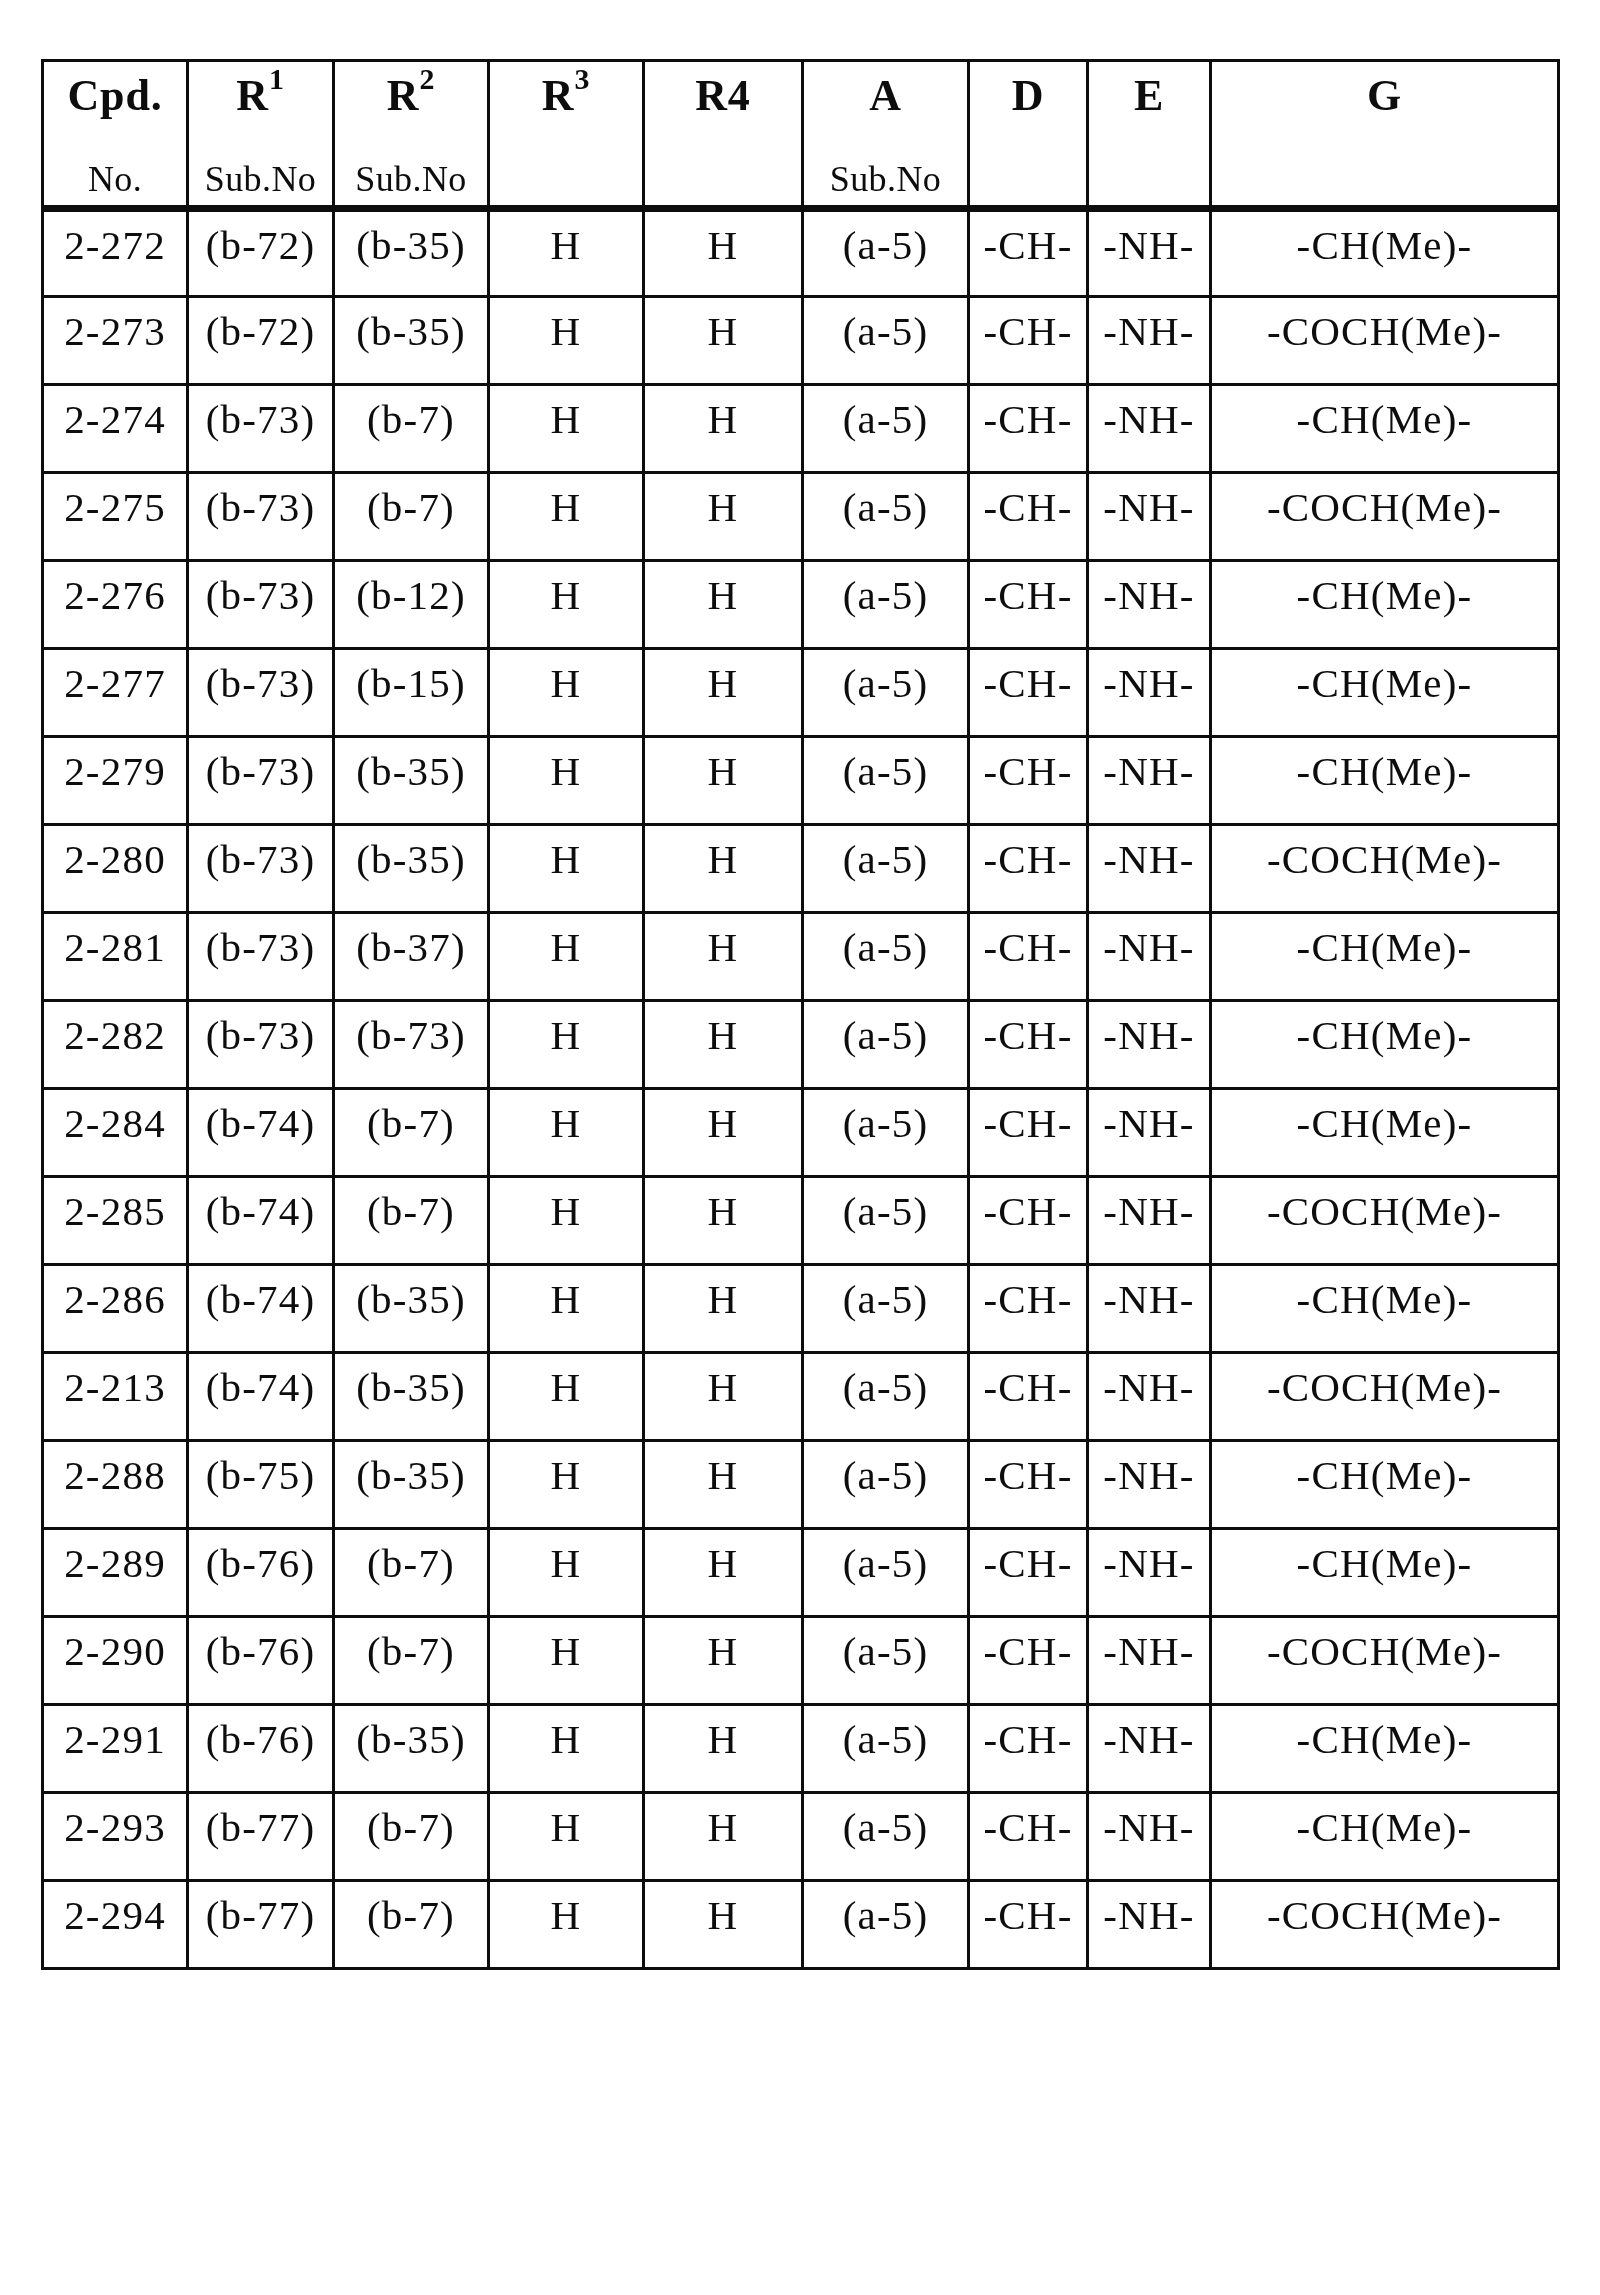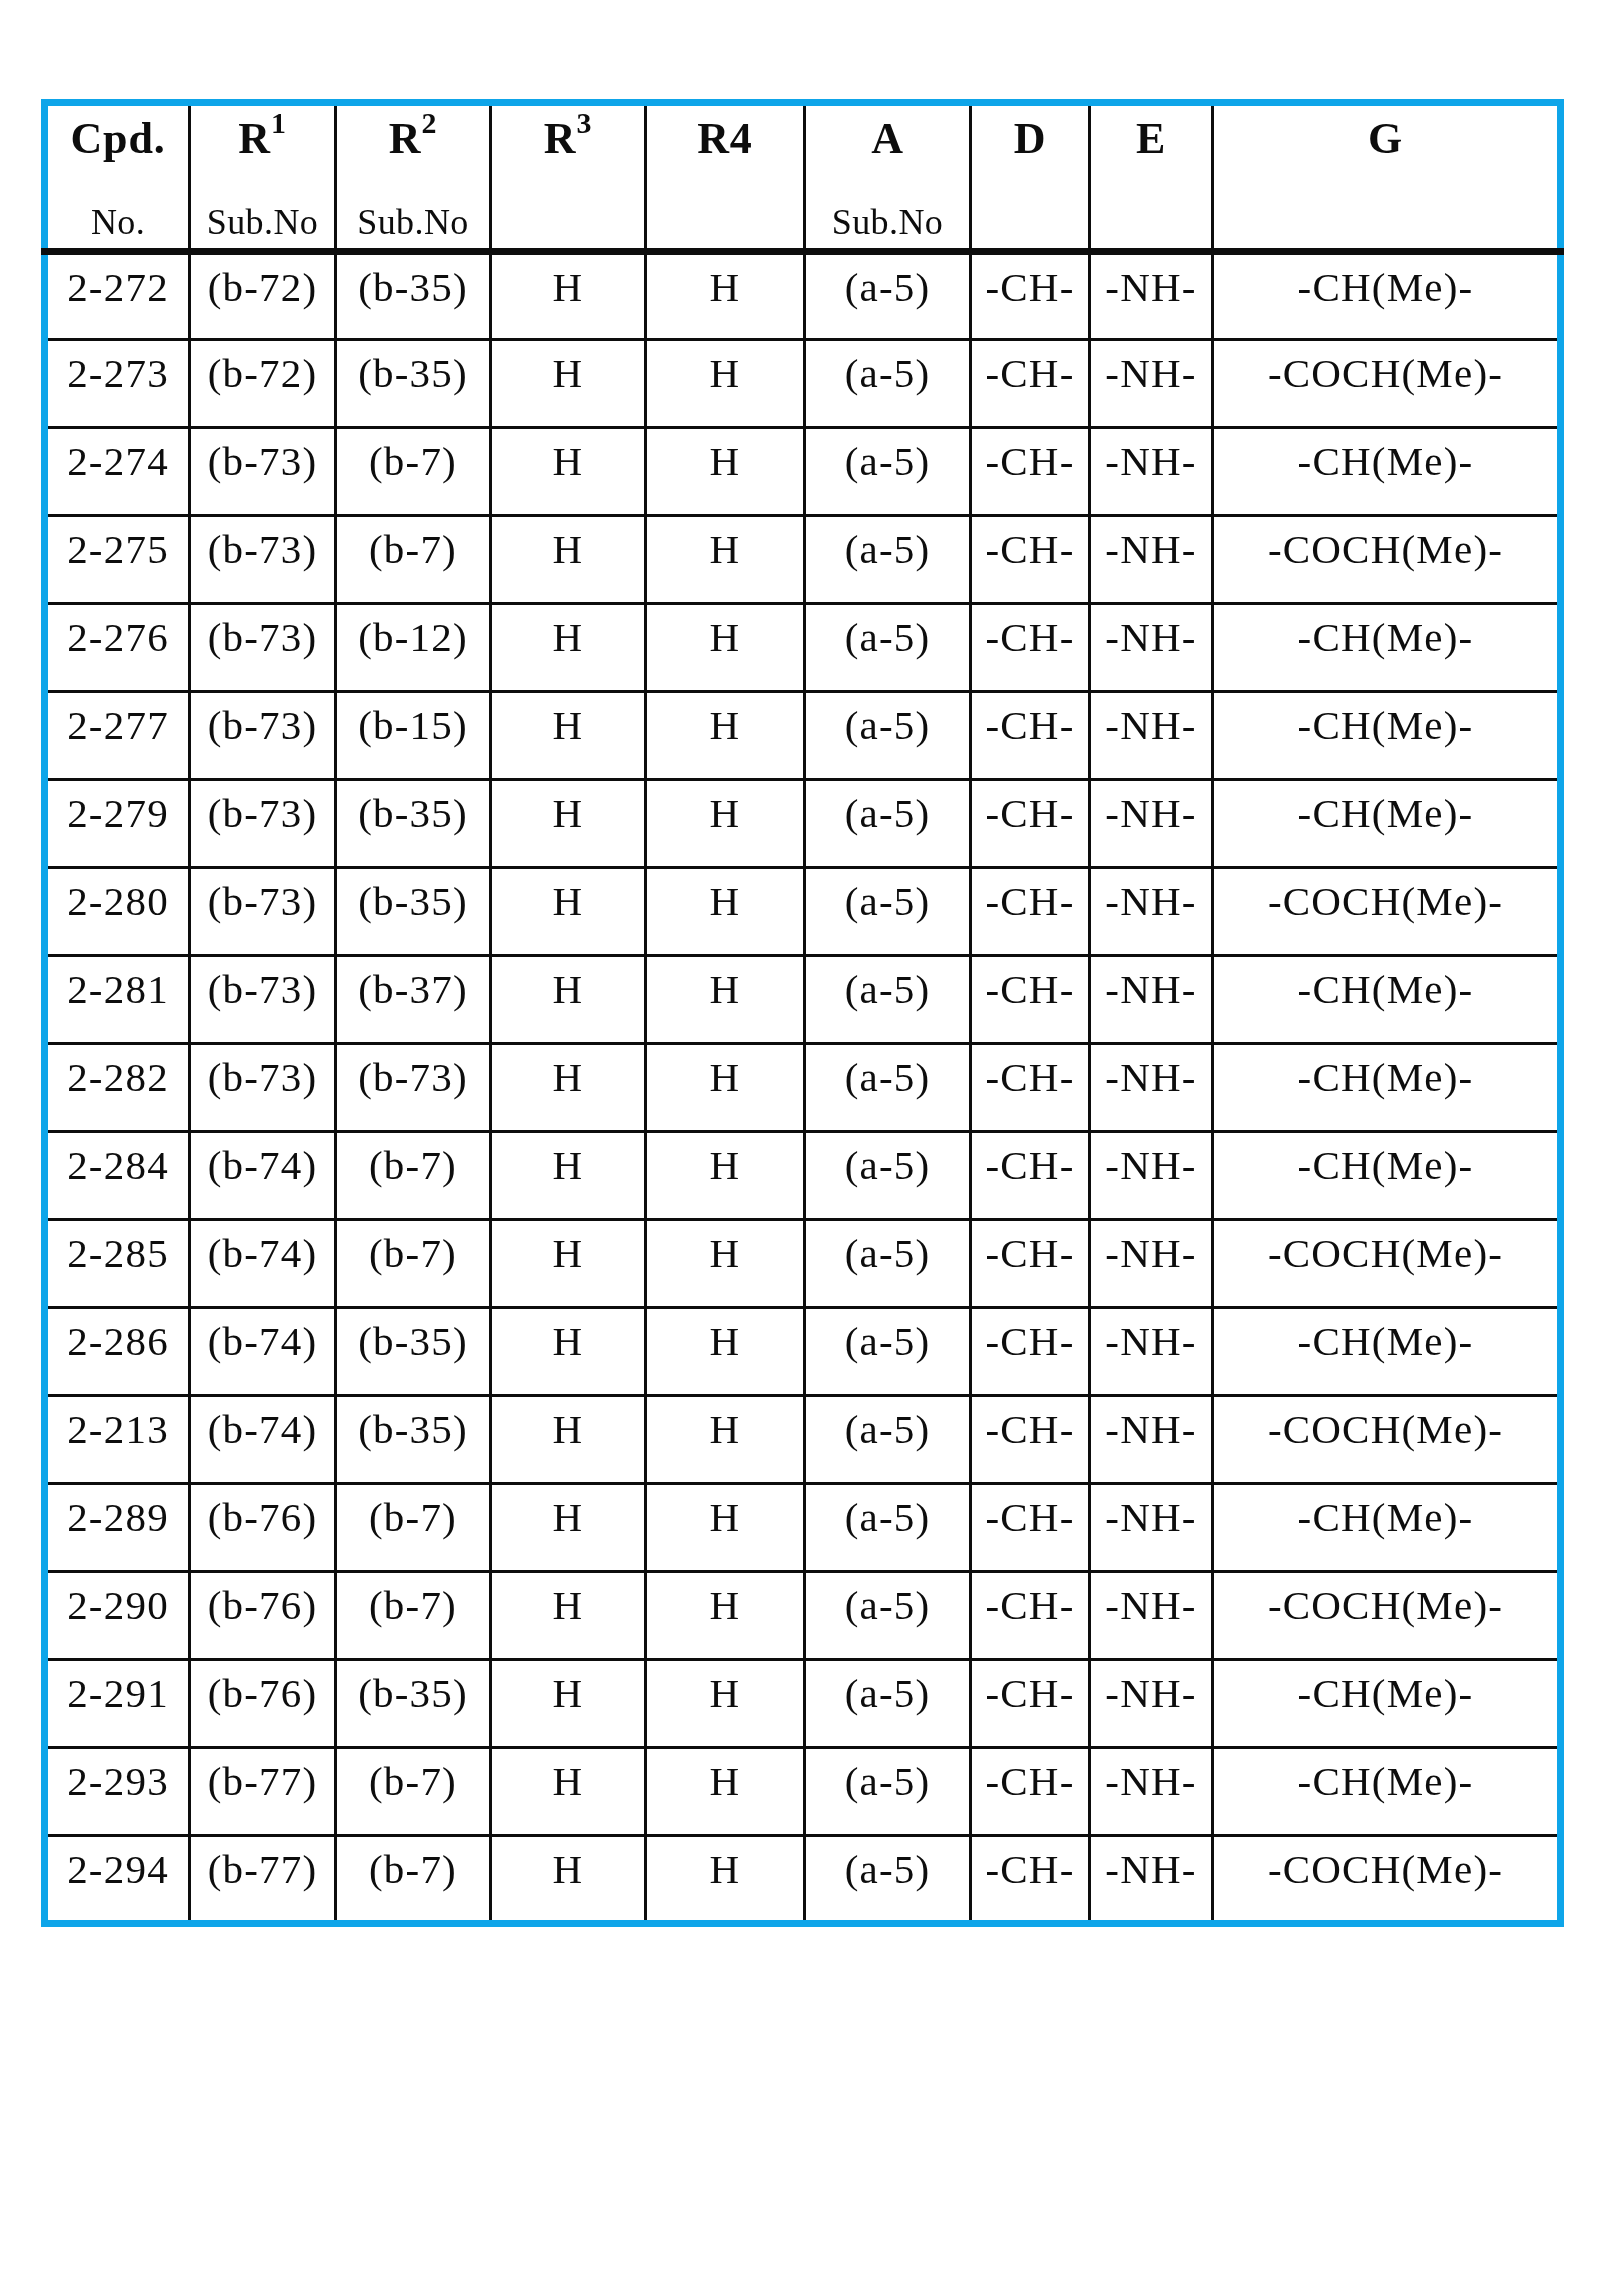--- a/index.html
+++ b/index.html
@@ -26,22 +26,21 @@
     background: #ffffff;
   }
   table.compound th,
   table.compound td {
     border: 3.1px solid #0d0d0d;
     padding: 0;
     background: #ffffff;
   }
   
   table.compound {
-    border: 7px solid #0ea5e9;
-    margin-top: 40px;
+    border: 2px solid #0ea5e9;
   }
   
   table.compound thead th {
     border-bottom: 7px solid #0d0d0d;
   }
   table.compound thead tr {
     height: 148px;
   }
   table.compound tbody tr {
     height: 88px;
@@ -305,20 +304,31 @@
           <td>(b-74)</td>
           <td>(b-35)</td>
           <td>H</td>
           <td>H</td>
           <td>(a-5)</td>
           <td>-CH-</td>
           <td>-NH-</td>
           <td>-COCH(Me)-</td>
         </tr>
         <tr>
+          <td>2-288</td>
+          <td>(b-75)</td>
+          <td>(b-35)</td>
+          <td>H</td>
+          <td>H</td>
+          <td>(a-5)</td>
+          <td>-CH-</td>
+          <td>-NH-</td>
+          <td>-CH(Me)-</td>
+        </tr>
+        <tr>
           <td>2-289</td>
           <td>(b-76)</td>
           <td>(b-7)</td>
           <td>H</td>
           <td>H</td>
           <td>(a-5)</td>
           <td>-CH-</td>
           <td>-NH-</td>
           <td>-CH(Me)-</td>
         </tr>

